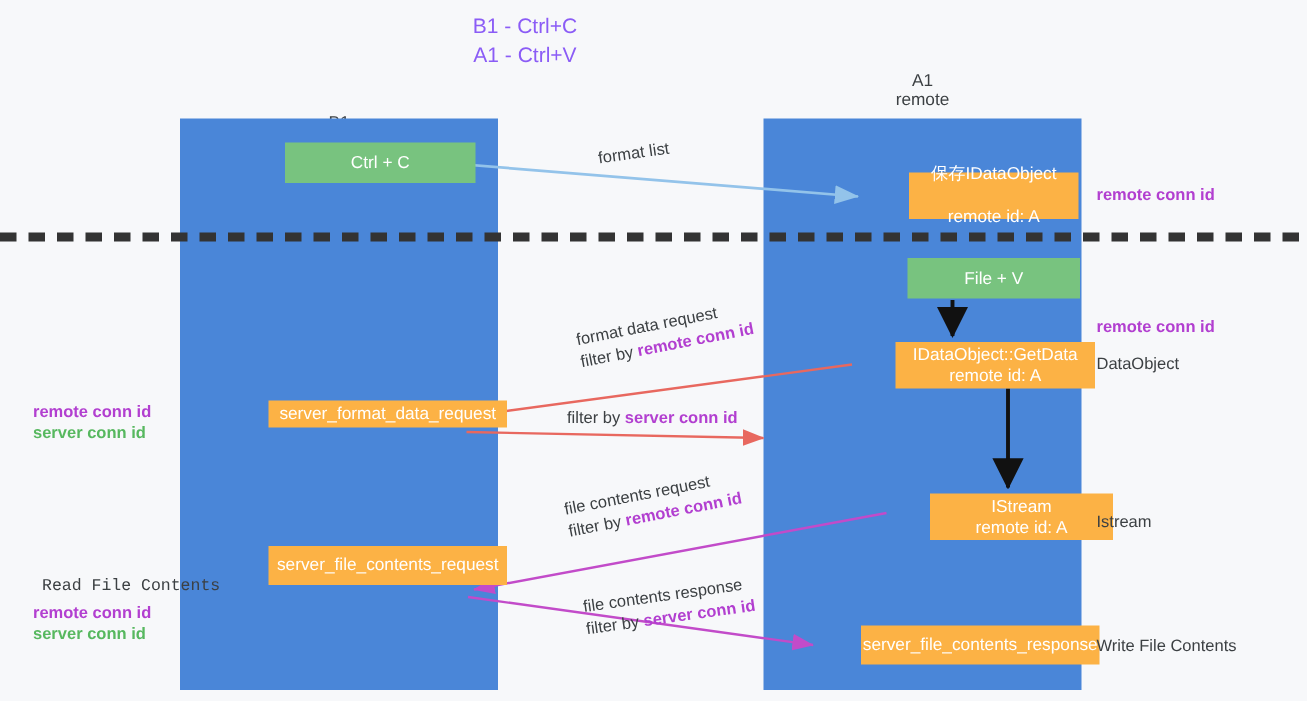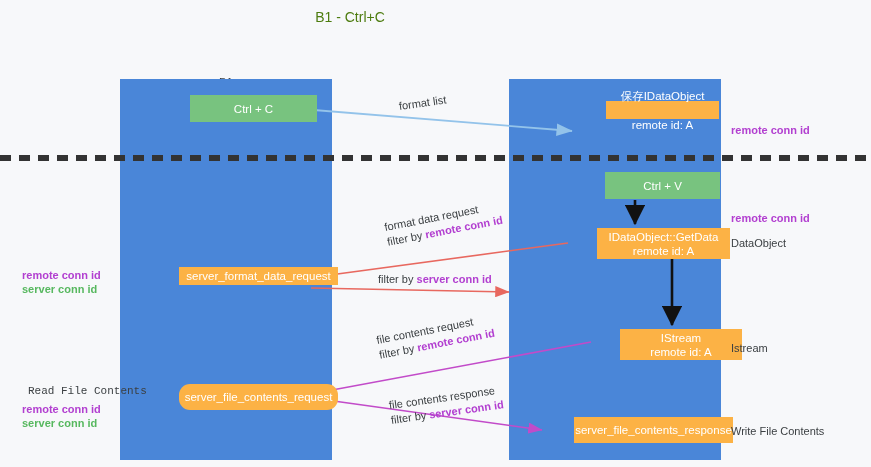--- a/index.html
+++ b/index.html
@@ -28,21 +28,21 @@
     width:212px;
   }
   #title-b1{left:120px;top:48px;margin-top:28px;}
   #title-a1{left:509px;top:48px;}
   .lane-title .l1{display:block;}
   .lane-title .l2{display:block;}
 
   
   #heading{
     position:absolute;left:0;top:8px;width:700px;
-    text-align:center;color:#4d7c0f;
+    text-align:center;color:#8b5cf6;
     font-size:14px;line-height:19px;
   }
   #heading span{display:block;}
 
   
   .node{
     position:absolute;
     box-sizing:border-box;
     display:flex;
     flex-direction:column;
@@ -53,27 +53,27 @@
     line-height:14px;
     text-align:center;
     padding:2px 4px;
     margin-left:28px;
   }
   .node .ln{display:block;white-space:nowrap;}
   .green{background:#78c37f;}
   .orange{background:#fbb03b;background:#fcb245;}
 
   #n-ctrlc      {left:162px;top:95px;width:127px;height:27px;}
-  #n-savedo     {left:578px;top:101px;width:113px;height:18px;gap:15px;}
+  #n-savedo     {left:578px;top:115px;width:113px;height:31px;gap:15px;}
   #n-ctrlv      {left:577px;top:172px;width:115px;height:27px;}
   #n-getdata    {left:569px;top:228px;width:133px;height:31px;}
   #n-fmtreq     {left:151px;top:267px;width:159px;height:18px;}
   #n-fmtresp    {left:514px;top:279px;width:159px;height:26px;}
   #n-istream    {left:592px;top:329px;width:122px;height:31px;}
-  #n-filereq    {left:151px;top:384px;width:159px;height:26px;border-radius:11px;}
+  #n-filereq    {left:151px;top:364px;width:159px;height:26px;}
   #n-fileresp   {left:546px;top:417px;width:159px;height:26px;}
 
   
   #edges{position:absolute;left:0;top:0;width:871px;height:467px;pointer-events:none;}
 
   
   .elabel{
     position:absolute;
     font-size:11px;
     line-height:15px;
@@ -113,25 +113,30 @@
   #side-r-4{left:731px;top:341px;}
   #side-r-5{left:731px;top:424px;}
 </style>
 </head>
 <body>
 
 <div id="stage">
 
   <div id="heading">
     <span>B1 - Ctrl+C</span>
+    <span>A1 - Ctrl+V</span>
   </div>
 
   <div id="title-b1" class="lane-title">
     <span class="l1">B1</span>
     <span class="l2">connection</span>
+  </div>
+  <div id="title-a1" class="lane-title">
+    <span class="l1">A1</span>
+    <span class="l2">remote</span>
   </div>
 
   <div id="lane-b1" class="lane"></div>
   <div id="lane-a1" class="lane"></div>
 
   <svg id="edges" viewBox="0 0 871 467">
     <defs>
       <marker id="ah-blue" markerWidth="9" markerHeight="7" refX="8.6" refY="3.5" orient="auto">
         <polygon points="0,0 9,3.5 0,7" fill="#93c3ea"></polygon>
       </marker>
@@ -182,21 +187,21 @@
   <div id="n-ctrlc" class="node green">
     <span class="ln">Ctrl + C</span>
   </div>
 
   <div id="n-savedo" class="node orange">
     <span class="ln">保存IDataObject</span>
     <span class="ln">remote id: A</span>
   </div>
 
   <div id="n-ctrlv" class="node green">
-    <span class="ln">Ctrl + V</span>
+    <span class="ln">File + V</span>
   </div>
 
   <div id="n-getdata" class="node orange">
     <span class="ln">IDataObject::GetData</span>
     <span class="ln">remote id: A</span>
   </div>
 
   <div id="n-fmtreq" class="node orange">
     <span class="ln">server_format_data_request</span>
   </div>

